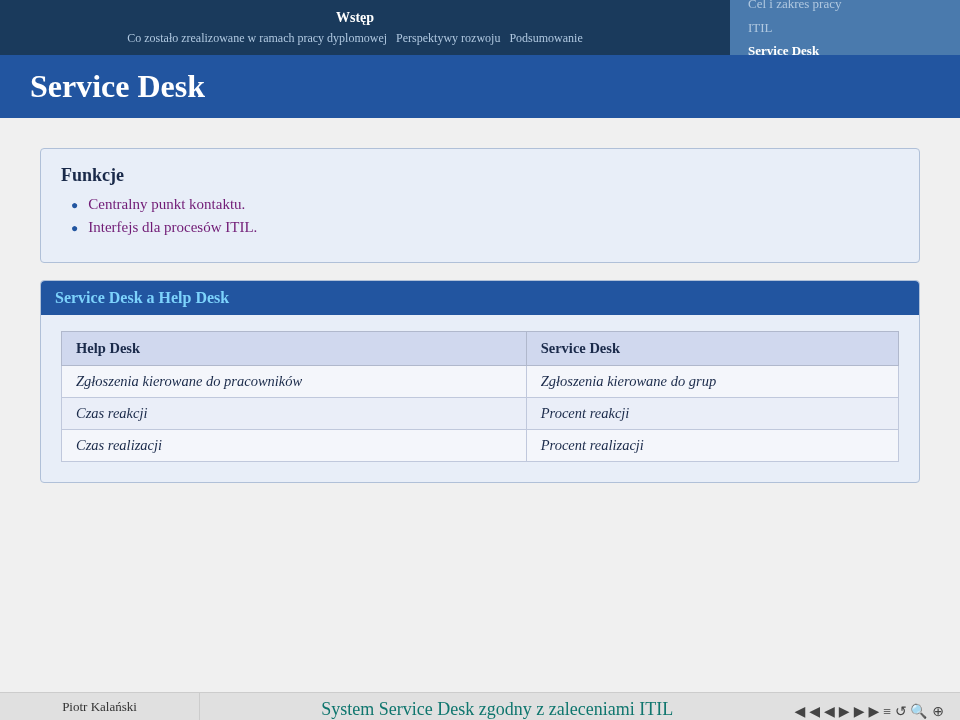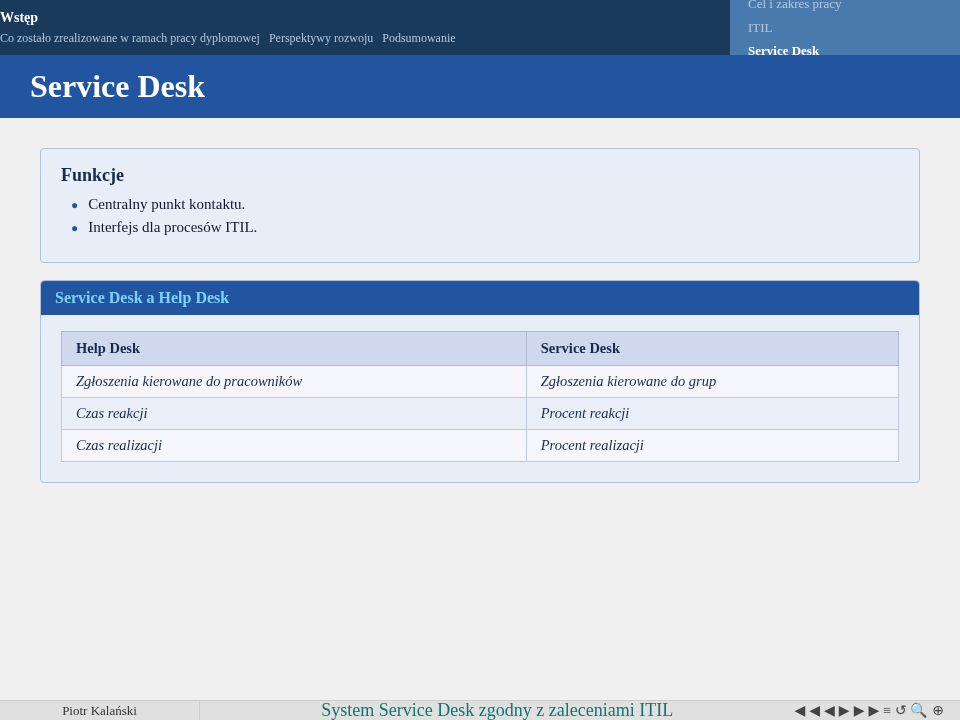--- a/index.html
+++ b/index.html
@@ -18,21 +18,21 @@
       display: flex;
       width: 100%;
       background: #1a3a5c;
       height: 55px;
     }
 
     .top-bar-left {
       flex: 1;
       display: flex;
       flex-direction: column;
-      align-items: flex-start;
+      align-items: center;
       justify-content: center;
       padding-right: 20px;
       color: #ffffff;
       font-size: 13px;
       line-height: 1.6;
     }
 
     .top-bar-left .main-title {
       font-weight: bold;
       font-size: 14px;
@@ -102,21 +102,21 @@
 
     .bullet-list {
       list-style: none;
       padding-left: 10px;
     }
 
     .bullet-list li {
       display: flex;
       align-items: flex-end;
       font-size: 15px;
-      color: #0f172a;
+      color: #701a75;
       margin-bottom: 6px;
     }
 
     .bullet-list li::before {
       content: '●';
       color: #2255a0;
       font-size: 12px;
       margin-right: 10px;
       margin-top: 2px;
       flex-shrink: 0;
@@ -159,25 +159,25 @@
     .comparison-table tr:nth-child(even) td {
       background: #eaeef8;
     }
 
     
     .bottom-bar {
       position: absolute;
       bottom: 0;
       left: 0;
       width: 100%;
-      height: 20px;
+      height: 28px;
       background: #e0e0e0;
       border-top: 1px solid #cccccc;
       display: flex;
-      align-items: center;
+      align-items: flex-end;
     }
 
     .bottom-bar-left {
       width: 200px;
       text-align: center;
       font-size: 13px;
       color: #333333;
       border-right: 1px solid #cccccc;
       height: 100%;
       display: flex;

